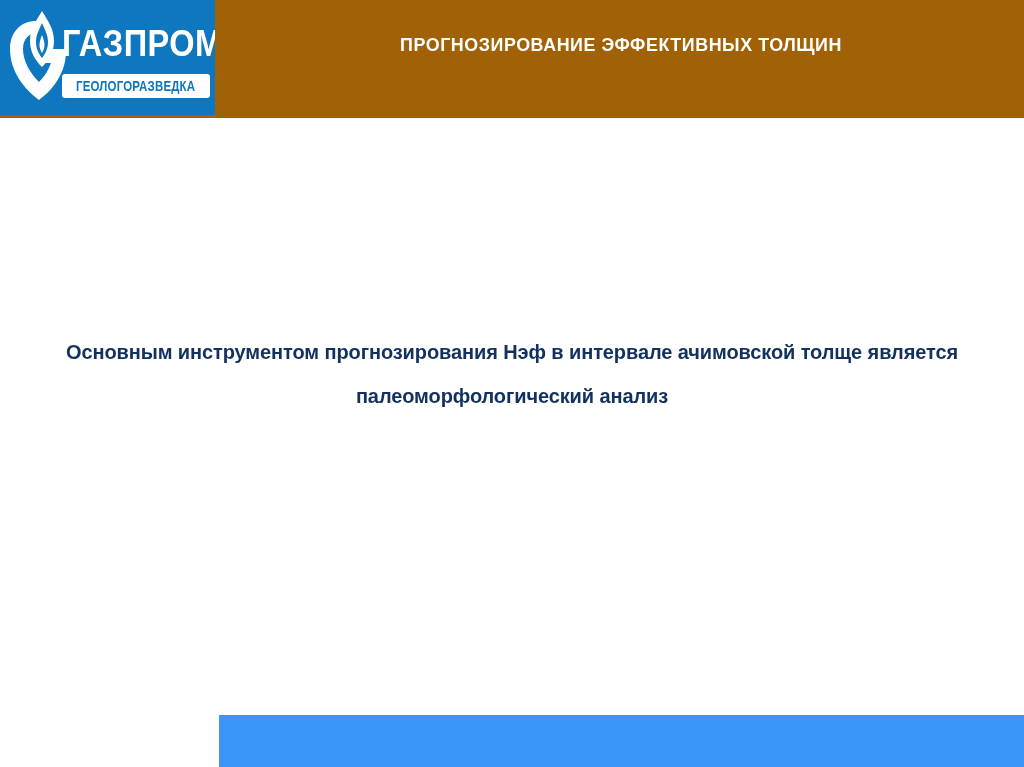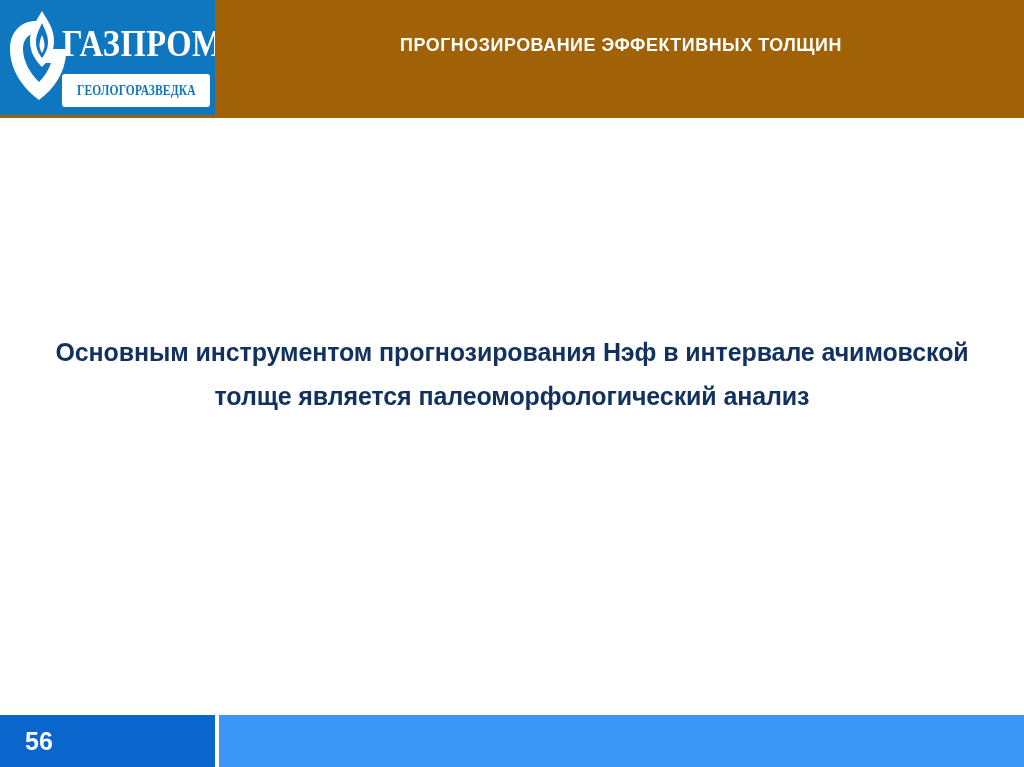--- a/index.html
+++ b/index.html
@@ -57,21 +57,20 @@
 
   
   .logo-block {
     position: absolute;
     left: 0;
     top: 0;
     width: 215px;
     height: 115px;
     background: #0e77c0;
     overflow: hidden;
-    font-family: Liberation Serif, serif;
   }
 
   .logo-mark {
     position: absolute;
     left: 6px;
     top: 9px;
     width: 62px;
     height: 95px;
   }
 
@@ -89,21 +88,21 @@
     transform: scaleX(0.88);
     transform-origin: left center;
     white-space: nowrap;
   }
 
   .logo-subwrap {
     position: absolute;
     left: 62px;
     top: 74px;
     width: 148px;
-    height: 33px;
+    height: 24px;
     background: #ffffff;
     border-radius: 3px;
     display: flex;
     align-items: center;
     justify-content: center;
     box-sizing: border-box;
   }
 
   .logo-subtext {
     color: #0e77c0;
@@ -125,21 +124,21 @@
     background: #ffffff;
   }
 
   .body-text {
     position: absolute;
     left: 30px;
     top: 212px;
     width: 964px;
     text-align: center;
     color: #12315e;
-    font-size: 25px;
+    font-size: 20px;
     font-weight: bold;
     line-height: 44px;
     letter-spacing: -0.1px;
   }
 
   
   .footer-left {
     position: absolute;
     left: 0;
     top: 715px;
@@ -195,18 +194,15 @@
 
     <div class="logo-subwrap">
       <span class="logo-subtext">ГЕОЛОГОРАЗВЕДКА</span>
     </div>
   </div>
 
   <div class="content-area">
     <div class="body-text">Основным инструментом прогнозирования Нэф в интервале ачимовской толще является палеоморфологический анализ</div>
   </div>
 
-  <div class="footer-left">
-    <span class="footer-page-number">56</span>
-  </div>
   <div class="footer-right"></div>
 
 </div>
 
 </body></html>

